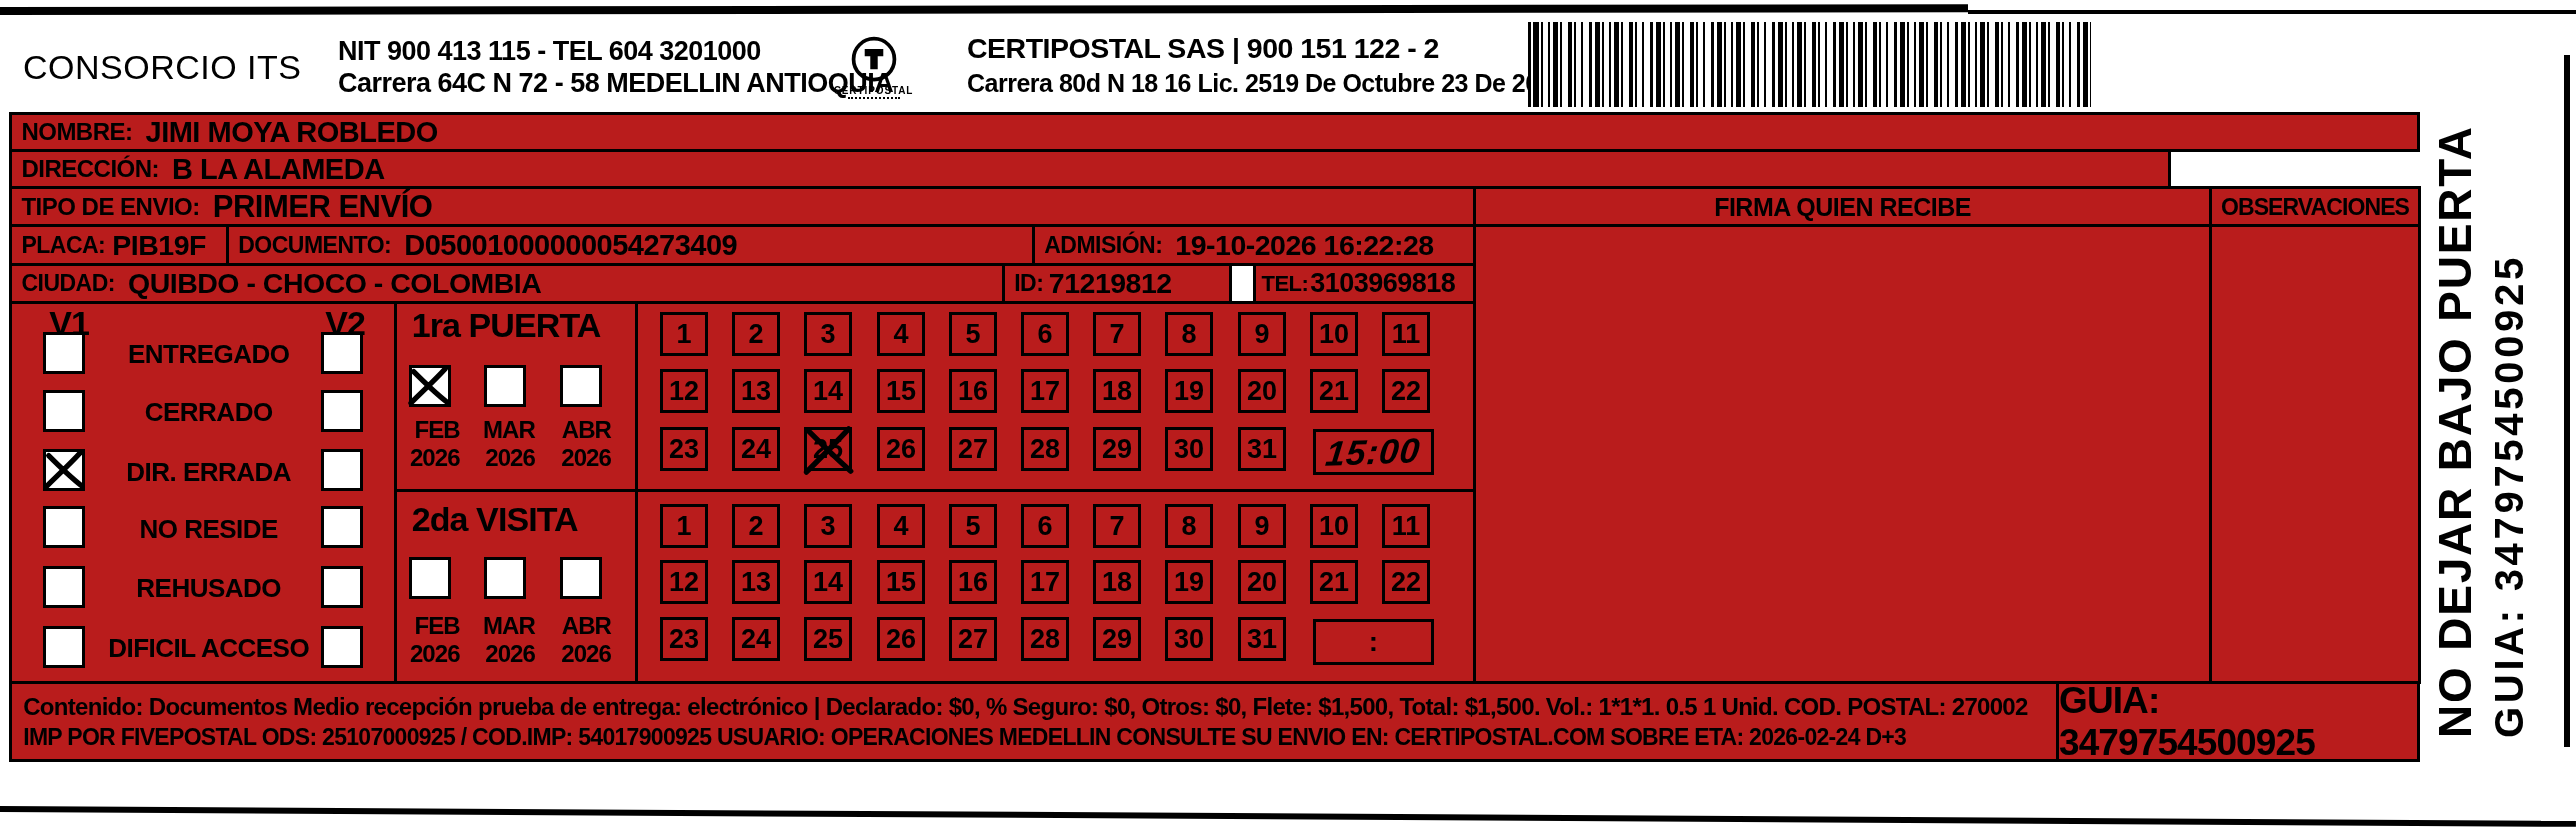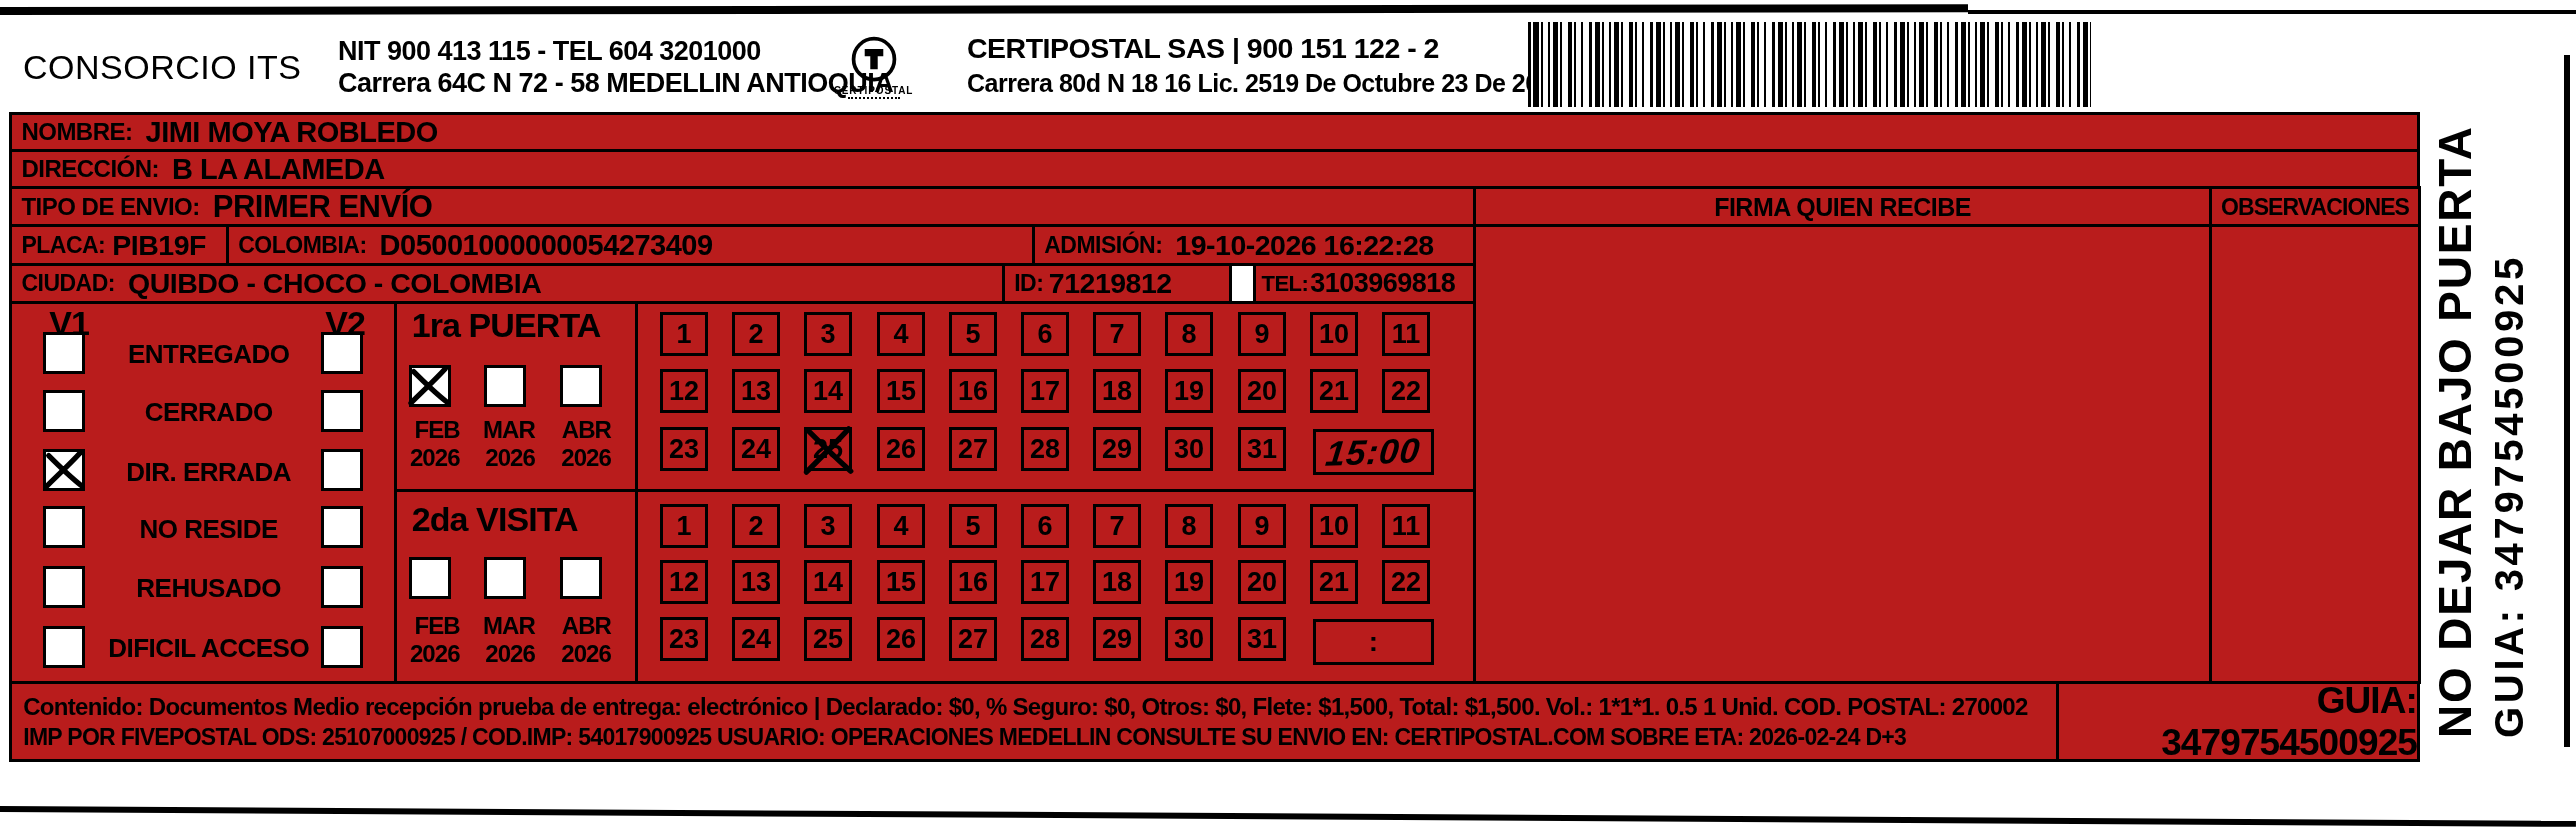--- a/index.html
+++ b/index.html
@@ -11,21 +11,21 @@
   .lab{font-weight:bold;letter-spacing:-0.5px;white-space:nowrap}
   .val{font-weight:600;letter-spacing:-0.5px;white-space:nowrap}
   .cb{position:absolute;width:42px;height:42px;border:3.7px solid #000;box-sizing:border-box;background:#fff}
   .daybox{position:absolute;width:48px;height:44px;border:3.7px solid #000;box-sizing:border-box;
           font-size:27px;font-weight:bold;display:flex;align-items:center;justify-content:center}
   .timebox{position:absolute;width:121px;height:46px;border:3.7px solid #000;box-sizing:border-box;
            display:flex;align-items:center;justify-content:center}
   .hand{font-style:italic;font-weight:bold;font-size:35px;letter-spacing:0.9px;
         transform:skewX(-8deg) rotate(-2deg)}
   .vtext{position:absolute;transform-origin:0 0;transform:rotate(-90deg);white-space:nowrap}
-  .ctr{display:flex;align-items:center;justify-content:center;text-align:right}
+  .ctr{display:flex;align-items:center;justify-content:center;text-align:left}
   .statuslbl{position:absolute;left:79px;width:235px;text-align:center;font-weight:bold;
              font-size:26px;letter-spacing:-0.5px}
   .mlbl{position:absolute;width:59px;text-align:right;font-weight:bold;font-size:24px;letter-spacing:-0.9px}
   .vhead{position:absolute;font-size:34px;font-weight:bold;letter-spacing:-0.9px}
   .barcode{position:absolute;left:1528px;top:22px;width:563px;height:85px;
     background:repeating-linear-gradient(90deg,
       #000 0 2.8px,#fff 2.8px 5.5px,#000 5.5px 11px,#fff 11px 13px,#000 13px 14.7px,#fff 14.7px 20px,
       #000 20px 22px,#fff 22px 25px,#000 25px 30px,#fff 30px 32px,#000 32px 34px,#fff 34px 40px,
       #000 40px 44px,#fff 44px 46px,#000 46px 48px,#fff 48px 53px,#000 53px 55px,#fff 55px 61px)}
 </style>
@@ -56,42 +56,42 @@
     <div style="font-size:28.5px;font-weight:bold">CERTIPOSTAL SAS | 900 151 122 - 2</div>
     <div style="font-size:25px;font-weight:bold">Carrera 80d N 18 16  Lic. 2519 De Octubre 23 De 2015</div>
   </div>
 
   <div class="barcode"></div>
 
   <div class="box row" style="left:9.2px;top:112px;width:2411px;height:40px">
     <span class="lab" style="font-size:24px">NOMBRE:</span>
     <span class="val" style="font-size:29px">JIMI MOYA ROBLEDO</span>
   </div>
-  <div class="box row" style="left:9.2px;top:149px;width:2411px;height:40px">
+  <div class="box row" style="left:9.2px;top:149px;width:2162px;height:40px">
     <span class="lab" style="font-size:24px">DIRECCIÓN:</span>
     <span class="val" style="font-size:29px">B LA ALAMEDA</span>
   </div>
 
   <div class="box row" style="left:9.2px;top:186px;width:1468px;height:42px">
     <span class="lab" style="font-size:24px">TIPO DE ENVIO:</span>
     <span class="val" style="font-size:31px">PRIMER ENVÍO</span>
   </div>
   <div class="box ctr" style="left:1473px;top:186px;width:739px;height:42px">
     <span class="lab" style="font-size:25px">FIRMA QUIEN RECIBE</span>
   </div>
   <div class="box ctr" style="left:2209px;top:186px;width:212px;height:42px">
     <span class="lab" style="font-size:23px;letter-spacing:-0.9px">OBSERVACIONES</span>
   </div>
 
   <div class="box row" style="left:9.2px;top:224px;width:221px;height:42px;gap:7px">
     <span class="lab" style="font-size:23px">PLACA:</span>
     <span class="val" style="font-size:28.5px">PIB19F</span>
   </div>
   <div class="box row" style="left:226px;top:224px;width:809px;height:42px">
-    <span class="lab" style="font-size:23px">COLOMBIA:</span>
+    <span class="lab" style="font-size:23px">DOCUMENTO:</span>
     <span class="val" style="font-size:29px">D05001000000054273409</span>
   </div>
   <div class="box row" style="left:1032px;top:224px;width:445px;height:42px">
     <span class="lab" style="font-size:23px">ADMISIÓN:</span>
     <span class="val" style="font-size:28.5px">19-10-2026 16:22:28</span>
   </div>
 
   <div class="box row" style="left:9.2px;top:263px;width:997px;height:41px">
     <span class="lab" style="font-size:23px">CIUDAD:</span>
     <span class="val" style="font-size:28.5px">QUIBDO - CHOCO - COLOMBIA</span>

